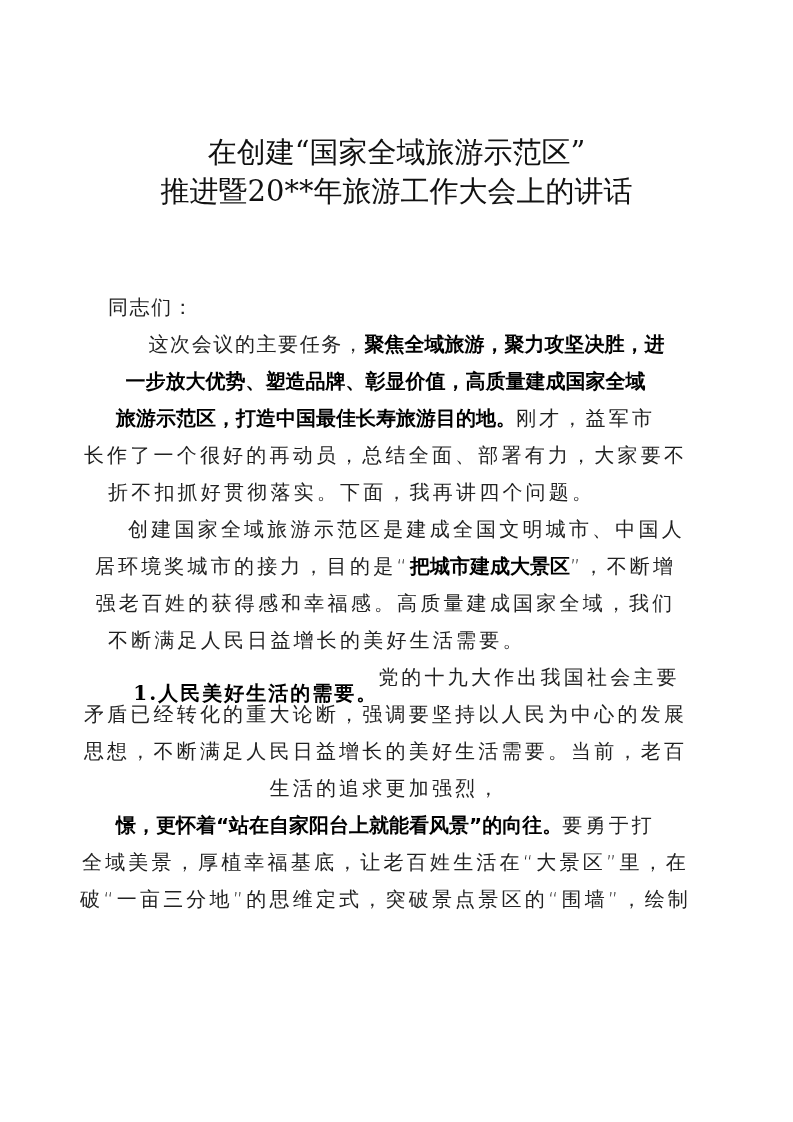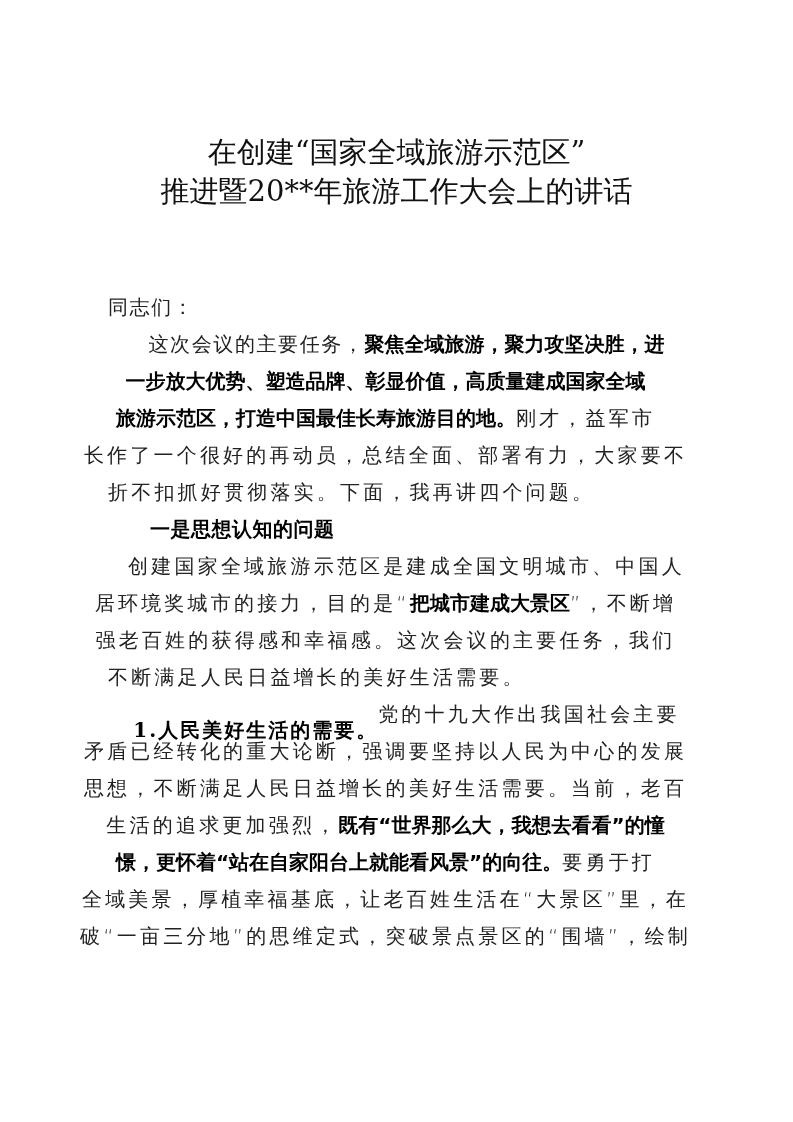--- a/index.html
+++ b/index.html
@@ -91,51 +91,47 @@
       <span class="seg b">旅游示范区，打造中国最佳长寿旅游目的地。</span>
       <span class="seg s">刚才，益军市</span>
     </div>
     <div class="line">
       <span class="seg s">长作了一个很好的再动员，总结全面、部署有力，大家要不</span>
     </div>
     <div class="line left">
       <span class="seg s">折不扣抓好贯彻落实。下面，我再讲四个问题。</span>
     </div>
 
-    <div class="line left indent">
-      <span class="seg heading">一是思想认知的问题</span>
-    </div>
 
     <div class="line indent">
       <span class="seg s">创建国家全域旅游示范区是建成全国文明城市、中国人</span>
     </div>
     <div class="line">
       <span class="seg"><span class="s">居环境奖城市的接力，目的是“</span><span class="b">把城市建成大景区</span></span>
       <span class="seg s">”，不断增</span>
     </div>
     <div class="line">
-      <span class="seg s">强老百姓的获得感和幸福感。这次会议的主要任务，我们</span>
+      <span class="seg s">强老百姓的获得感和幸福感。高质量建成国家全域，我们</span>
     </div>
     <div class="line left">
       <span class="seg s">不断满足人民日益增长的美好生活需要。</span>
     </div>
 
     <div class="line indent">
       <span class="seg serif-b">1.人民美好生活的需要。</span>
       <span class="seg s">党的十九大作出我国社会主要</span>
     </div>
     <div class="line">
       <span class="seg s">矛盾已经转化的重大论断，强调要坚持以人民为中心的发展</span>
     </div>
     <div class="line">
       <span class="seg s">思想，不断满足人民日益增长的美好生活需要。当前，老百</span>
     </div>
     <div class="line">
       <span class="seg s">生活的追求更加强烈，</span>
-      <span class="seg b">既有“世界那么大，我想去看看”的憧</span>
     </div>
     <div class="line">
       <span class="seg b">憬，更怀着“站在自家阳台上就能看风景”的向往。</span>
       <span class="seg s">要勇于打</span>
     </div>
     <div class="line">
       <span class="seg s">全域美景，厚植幸福基底，让老百姓生活在“大景区”里，在</span>
     </div>
     <div class="line">
       <span class="seg s">破“一亩三分地”的思维定式，突破景点景区的“围墙”，绘制</span>

